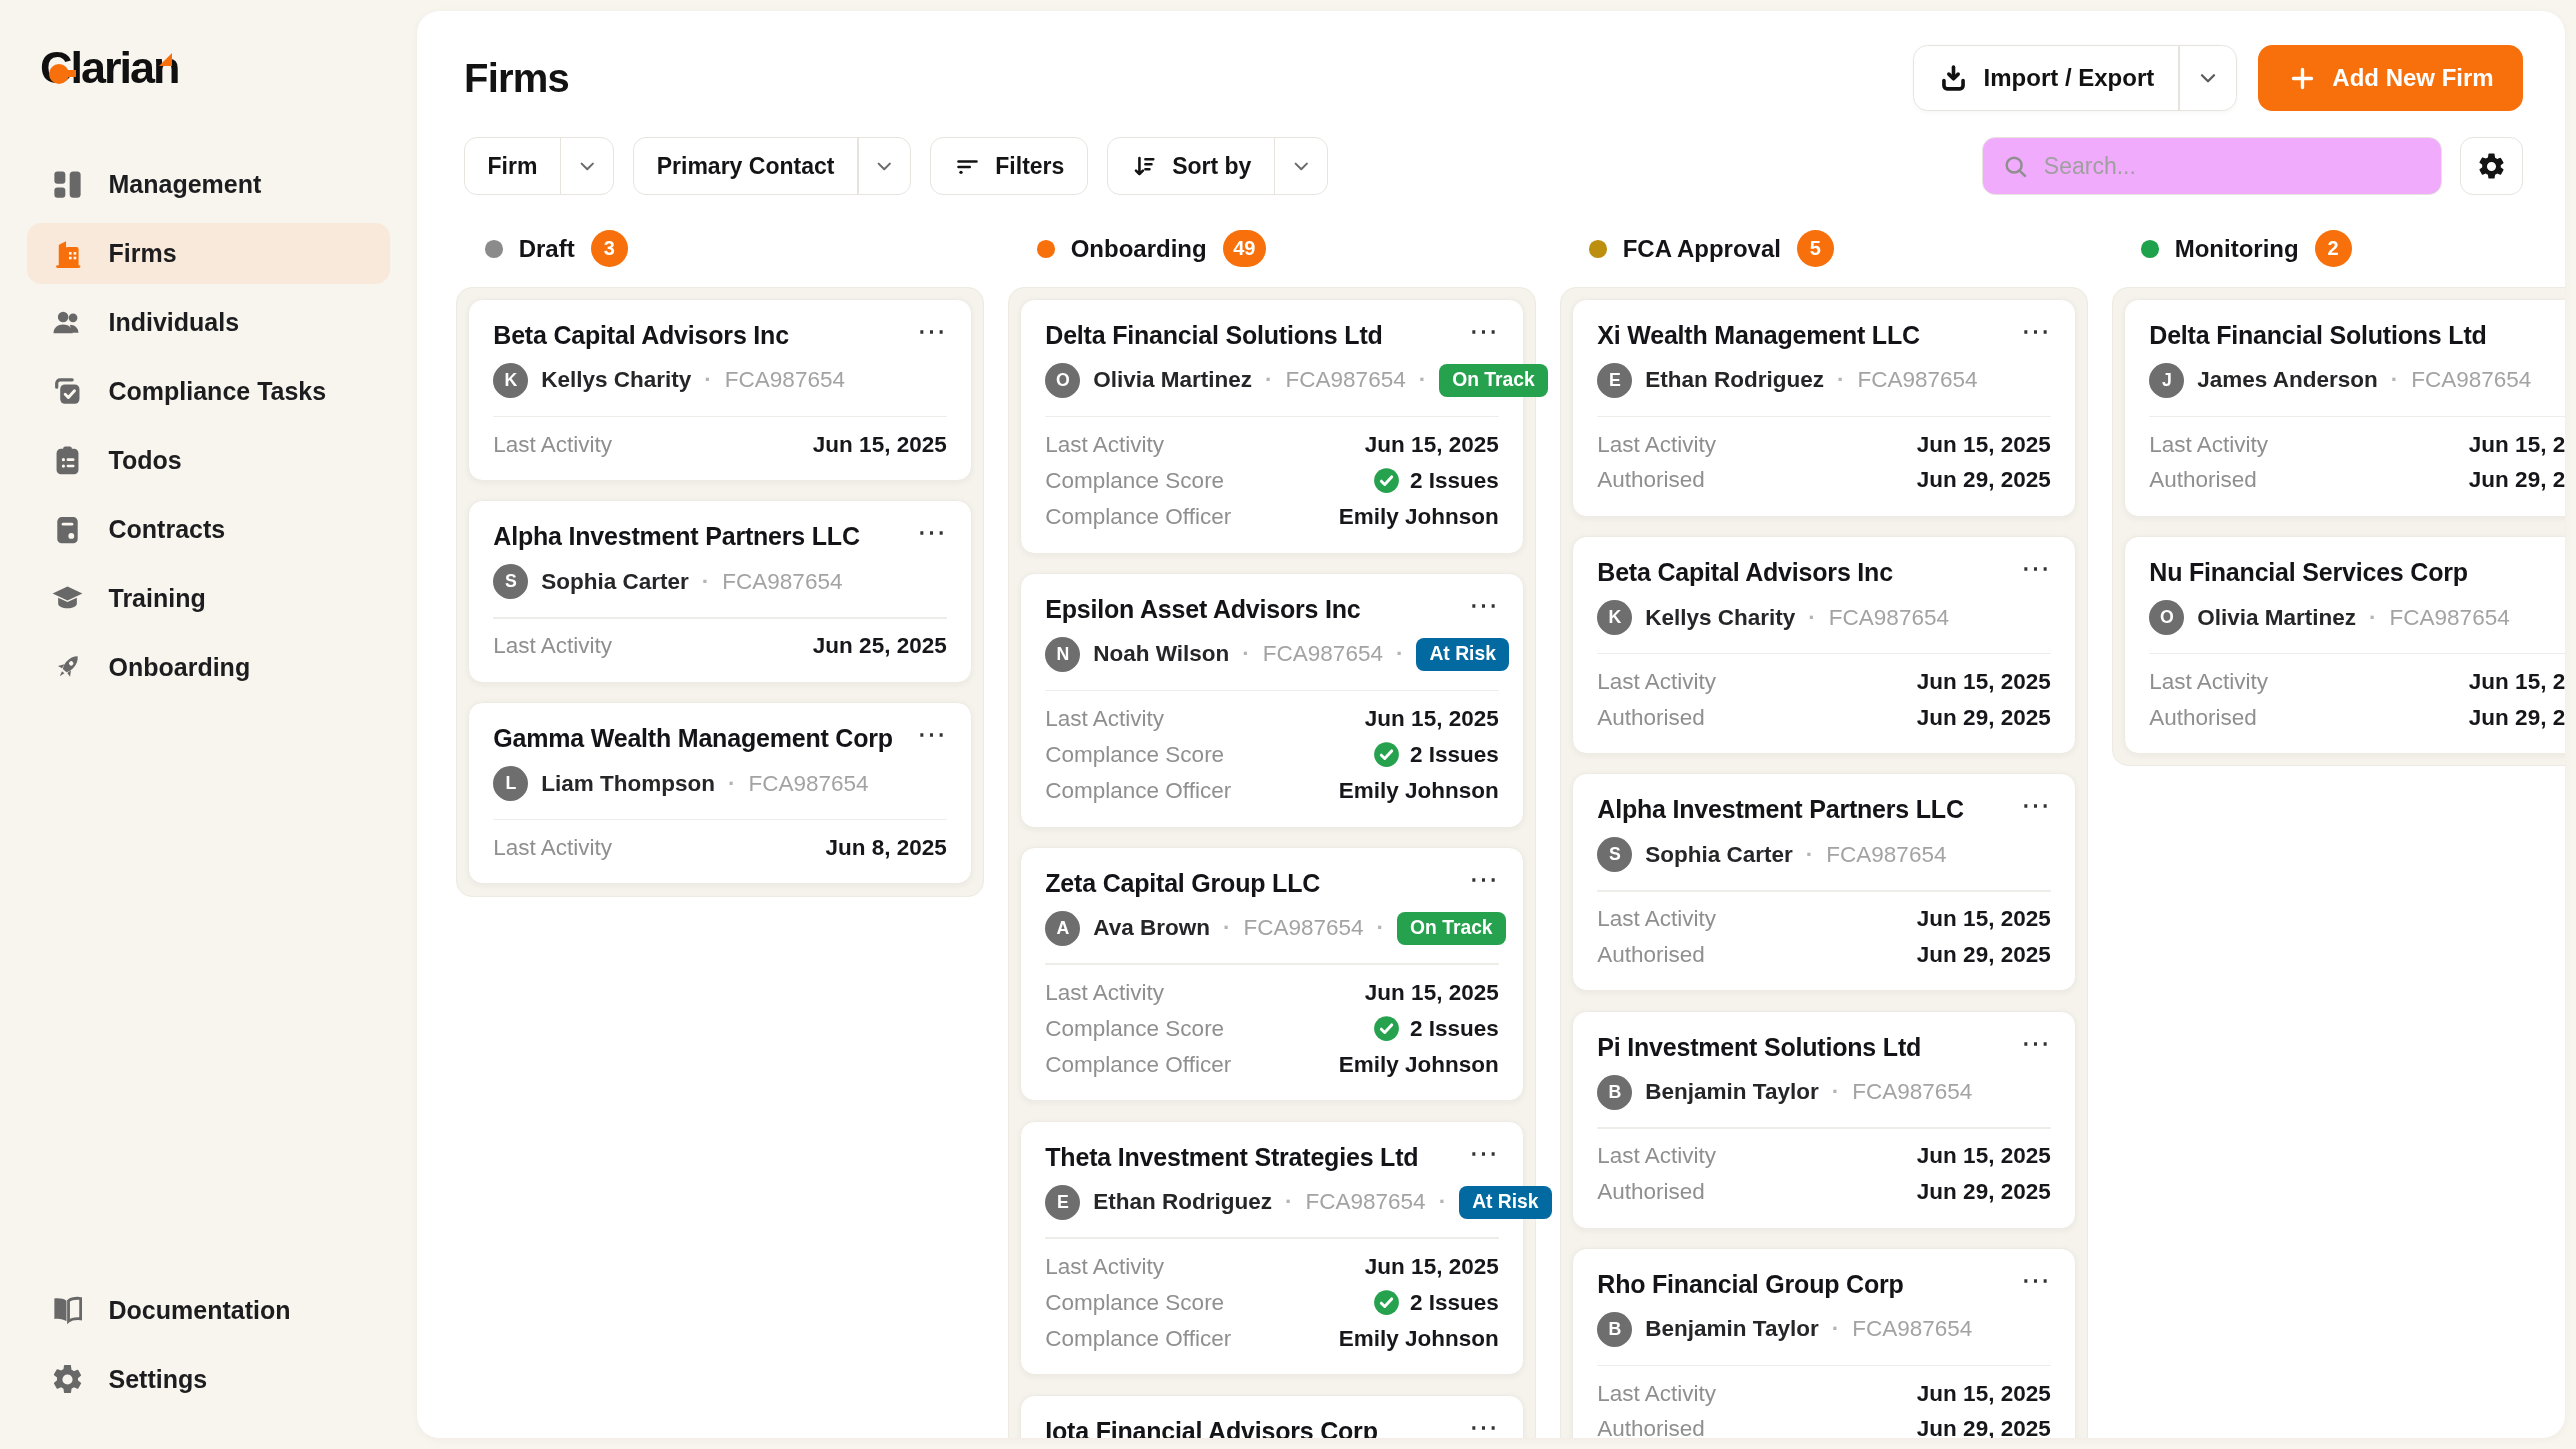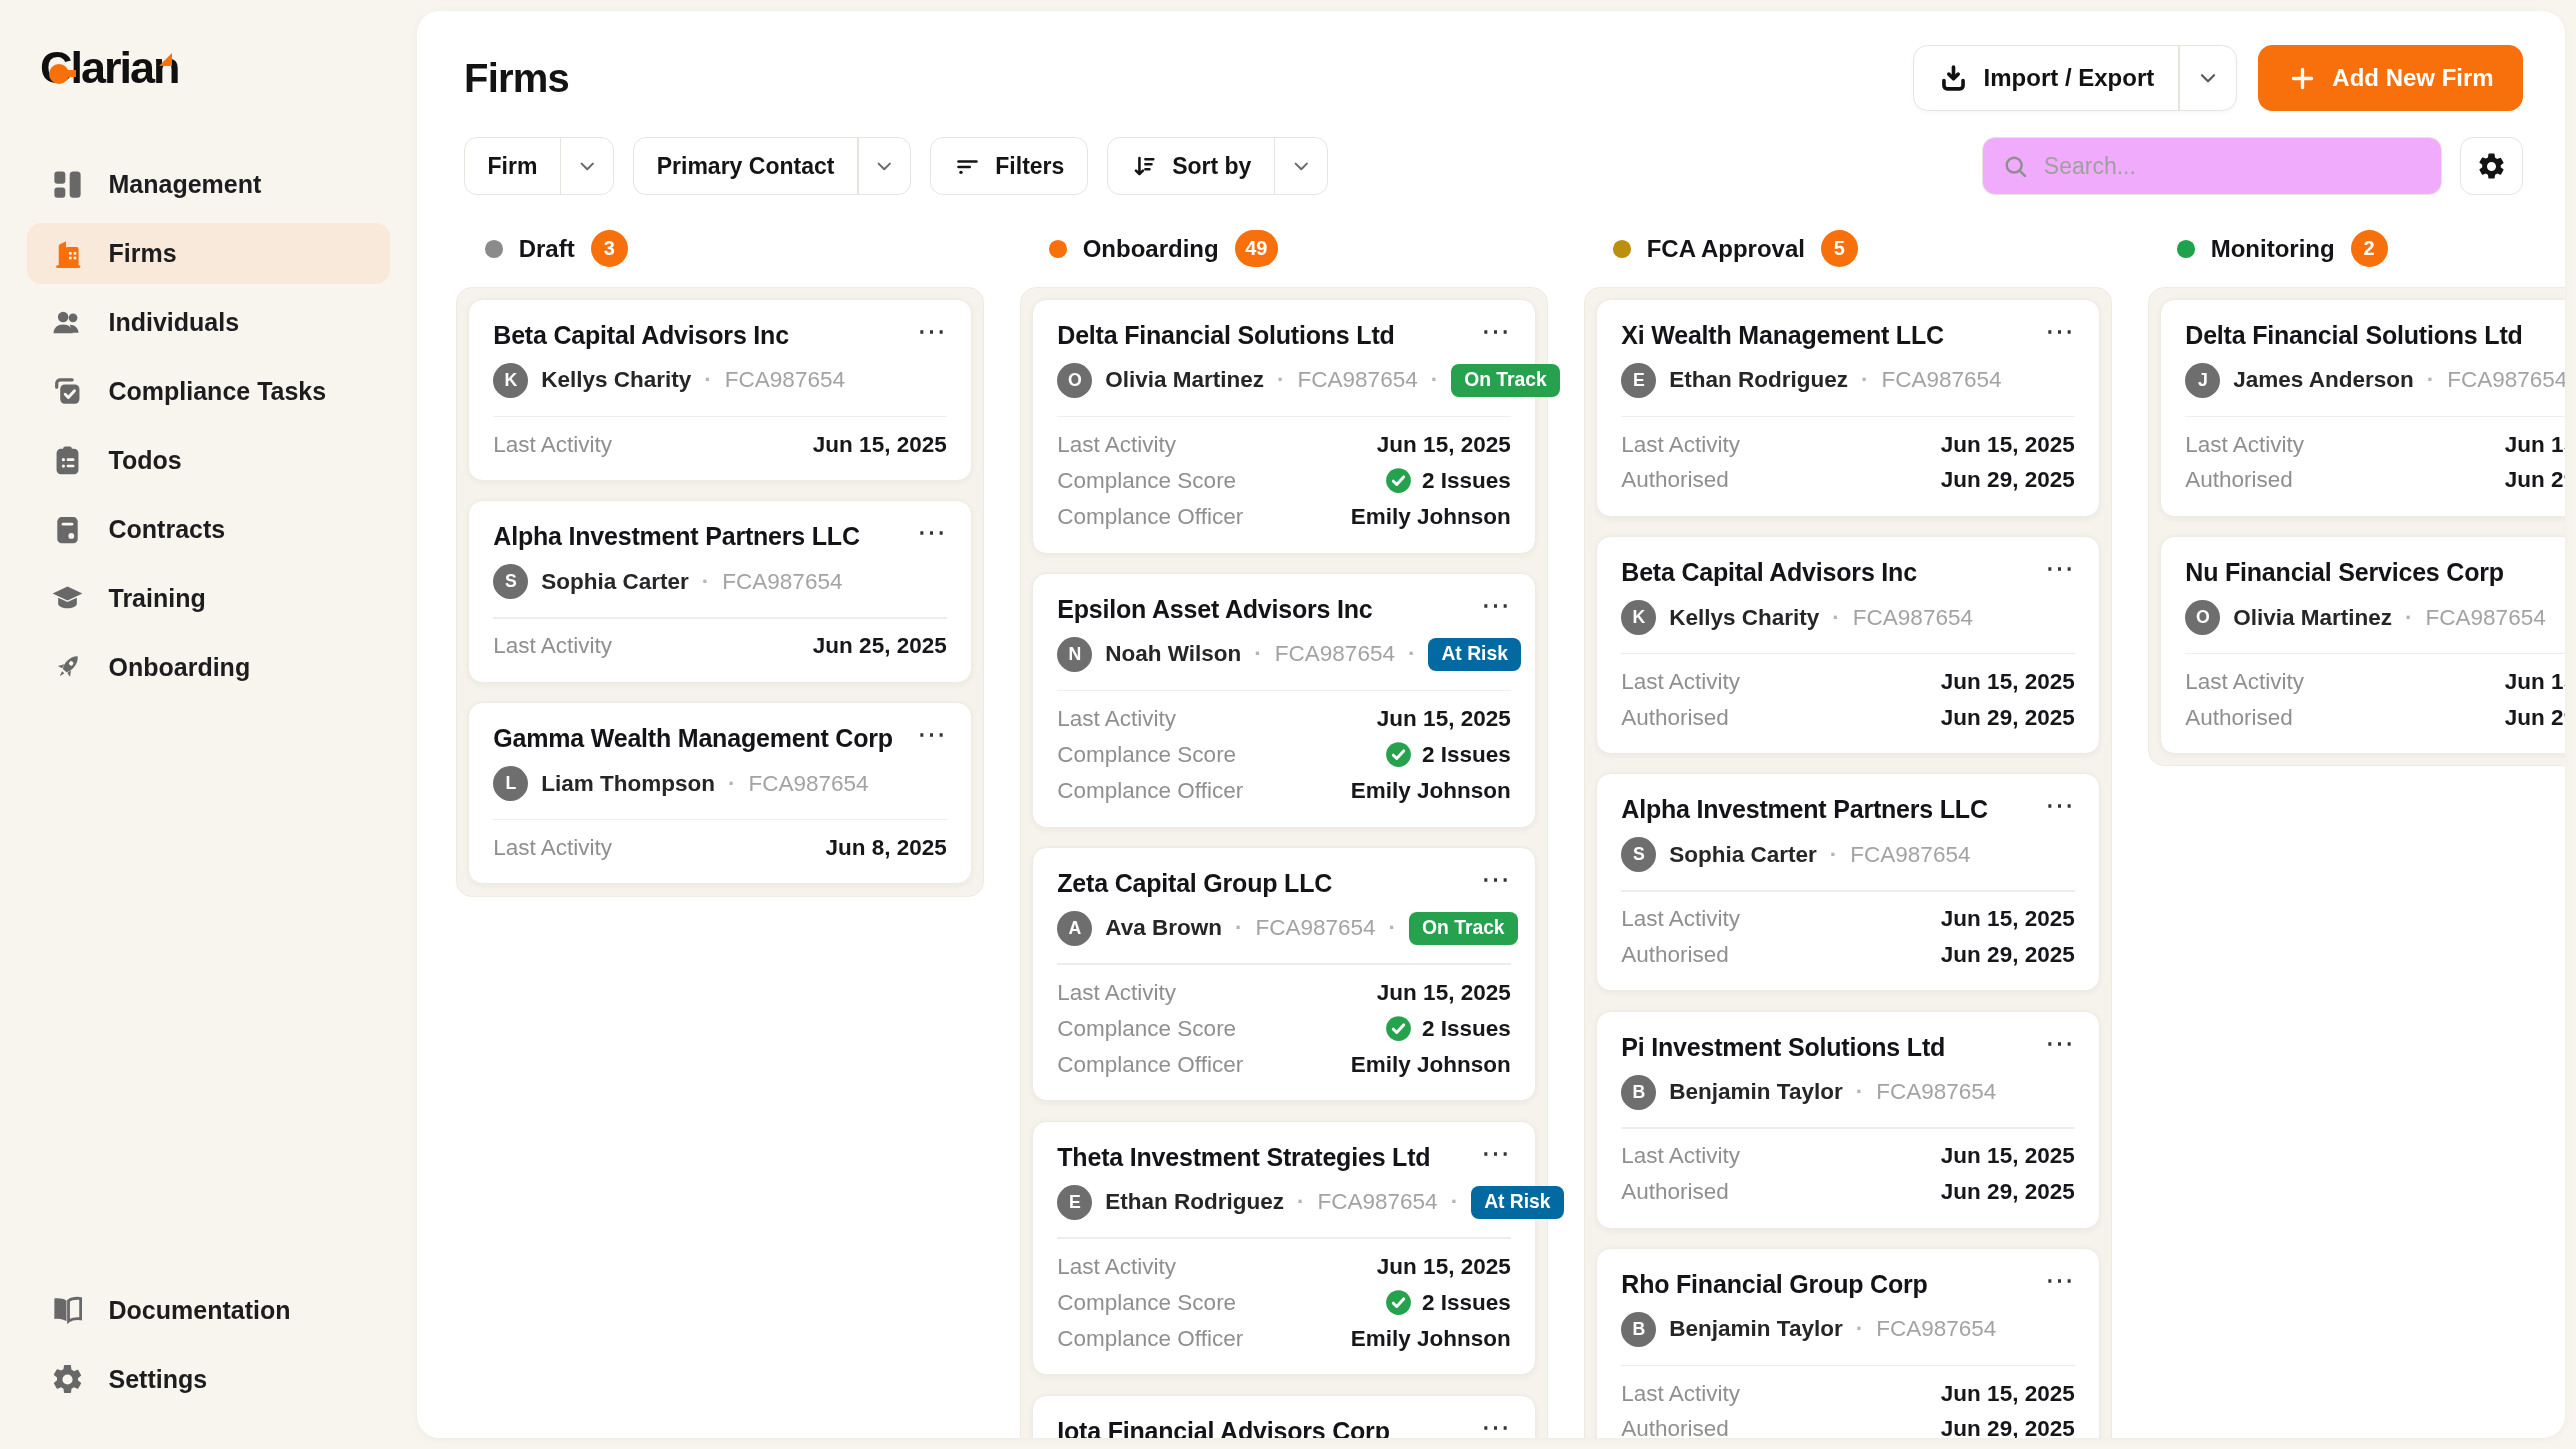--- a/index.html
+++ b/index.html
@@ -43,21 +43,21 @@
   .tb-label { display:flex; align-items:center; gap:14.5px; padding:0 22.5px; }
   .tb-divider { width:1.6px; background:#e7e4de; }
   .tb-caret { display:flex; align-items:center; padding:0 14.5px; color:#6a6a6a; }
   .toolbar-right { display:flex; align-items:center; gap:17.7px; }
   .search { display:flex; align-items:center; gap:14.5px; width:460px; height:58px; background:#f0abfc; border:1.6px solid #e7e4de; border-radius:13px; padding:0 19.3px; color:#8f8f8f; }
   .search input { flex:1; border:none; outline:none; background:transparent; font-size:23px; color:#2c2c2c; font-family:inherit; }
   .search input::placeholder { color:#9f9f9f; }
   .gear-btn { width:63px; height:58px; background:#fff; border:1.6px solid #e7e4de; border-radius:13px; display:flex; align-items:center; justify-content:center; color:#141414; cursor:pointer; }
 
   
-  .board { flex:1; min-height:0; display:flex; align-items:flex-start; gap:36px; padding:35px 0 0 39px; overflow:hidden; }
+  .board { flex:1; min-height:0; display:flex; align-items:flex-start; gap:24px; padding:35px 0 0 39px; overflow:hidden; }
   .column { width:528px; flex:none; display:flex; flex-direction:column; }
   .col-header { display:flex; align-items:center; gap:16px; padding-left:29px; height:37px; }
   .col-dot { width:17.7px; height:17.7px; border-radius:50%; flex:none; }
   .col-name { font-size:24px; font-weight:700; color:#141418; }
   .col-count { background:#f7700b; color:#fff; font-size:20px; font-weight:700; border-radius:804px; min-width:37px; height:37px; padding:0 10.5px; display:flex; align-items:center; justify-content:center; }
   .col-body { margin-top:19.3px; background:#f6f3ed; border:1.6px solid #edeae2; border-radius:16px; padding:11.3px; display:flex; flex-direction:column; gap:19.3px; }
   .card { background:#fff; border:1.6px solid #eeebe4; border-radius:14.5px; padding:21px 24px 22.5px; box-shadow:0 1.6px 6.4px rgba(30,24,12,.05); cursor:pointer; }
   .card-top { display:flex; justify-content:space-between; align-items:flex-start; }
   .card-title { font-size:25px; font-weight:700; letter-spacing:-0.2px; color:#131318; }
   .card-menu { color:#333; font-size:29px; line-height:21px; letter-spacing:0.8px; cursor:pointer; }

